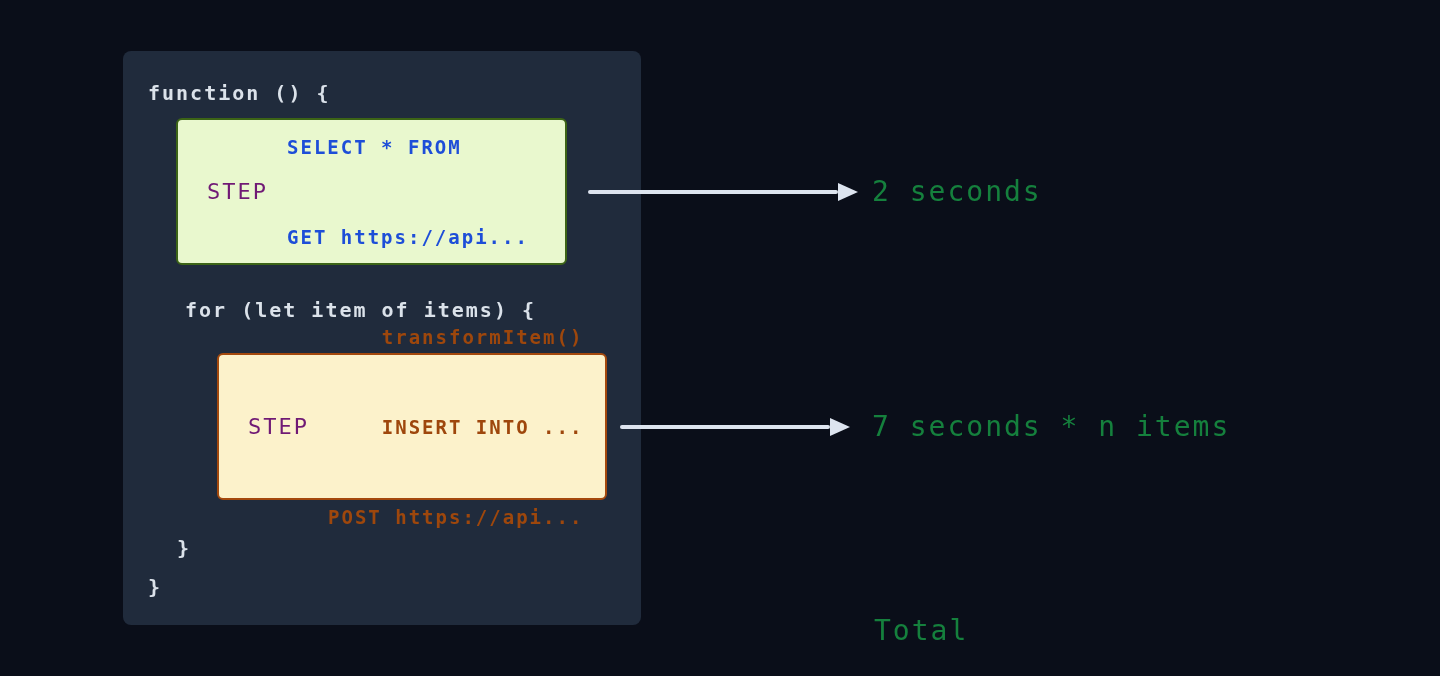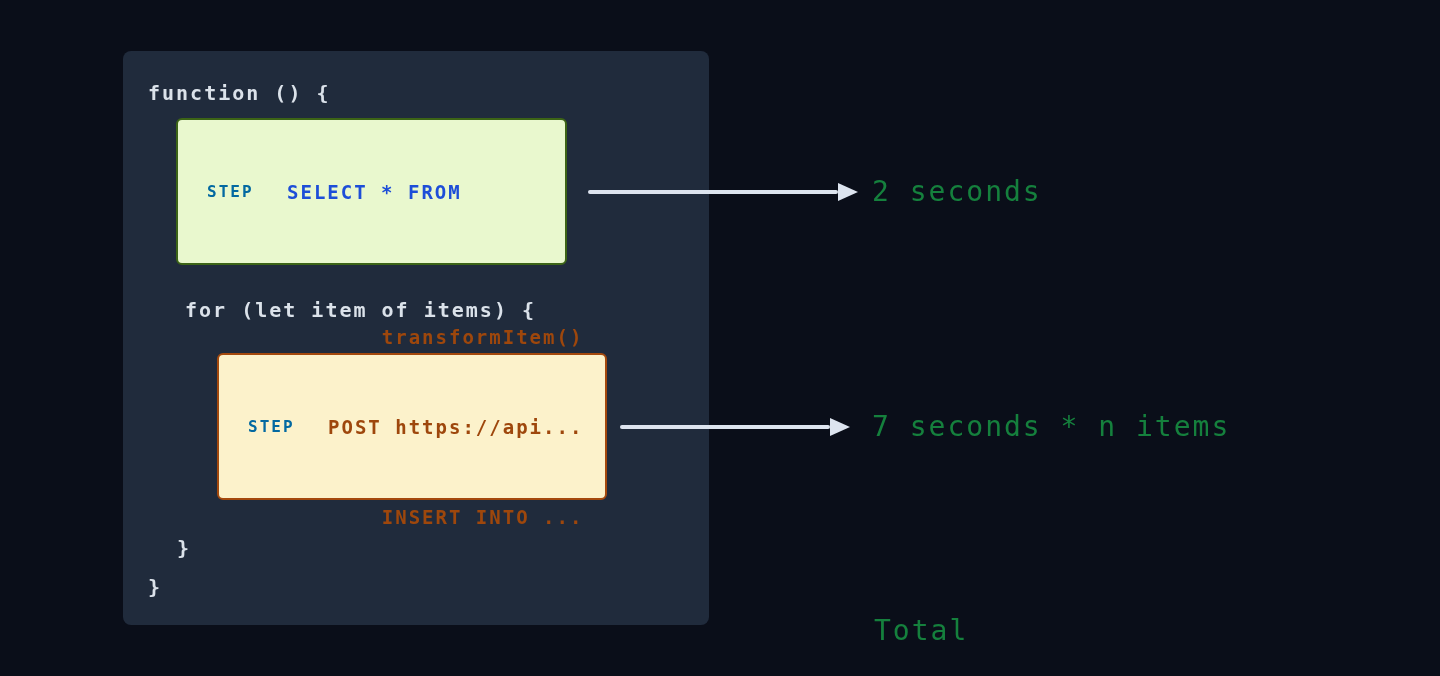--- a/index.html
+++ b/index.html
@@ -6,21 +6,21 @@
   html, body { width: 1440px; height: 676px; }
   body {
     position: relative;
     background: #0a0e19;
     overflow: hidden;
     font-family: "DejaVu Sans Mono", monospace;
   }
   .panel {
     position: absolute;
     left: 123px; top: 51px;
-    width: 586px; height: 574px;
+    width: 518px; height: 574px;
     background: #202b3c;
     border-radius: 8px;
   }
   .code-line {
     position: absolute;
     color: #dbe2ea;
     font-size: 20px;
     font-weight: bold;
     line-height: 24px;
     letter-spacing: 2px;
@@ -47,23 +47,23 @@
   }
   .step-box.yellow {
     left: 94px; top: 302px;
     width: 390px; height: 147px;
     background: #fcf2cb;
     border-color: #a4490d;
   }
   .step-label {
     width: 80px;
     flex: 0 0 80px;
-    color: #0369a1;
-    font-size: 16px;
-    font-weight: bold;
+    color: #701a75;
+    font-size: 22px;
+    font-weight: normal;
     letter-spacing: 2px;
   }
   .step-lines {
     font-size: 19px;
     font-weight: bold;
     line-height: 30px;
     letter-spacing: 2px;
     white-space: pre;
   }
   .step-box.green  .step-lines { color: #1d4ed8; }
@@ -107,31 +107,32 @@
 </head>
 <body>
 
 <div class="panel">
   <div class="code-line line-function">function () {</div>
 
   <div class="step-box green">
     <div class="step-label">STEP</div>
     <div class="step-lines">
       <div>SELECT * FROM</div>
+      <div>GET https://api...</div>
     </div>
   </div>
 
   <div class="code-line line-for">for (let item of items) {</div>
 
   <div class="step-box yellow">
     <div class="step-label">STEP</div>
     <div class="step-lines">
       <div>transformItem()</div>
+      <div>INSERT INTO ...</div>
       <div>POST https://api...</div>
-      <div>INSERT INTO ...</div>
     </div>
   </div>
 
   <div class="code-line line-close-inner">}</div>
   <div class="code-line line-close-outer">}</div>
 </div>
 
 <div class="arrow arrow-1">
   <div class="shaft"></div>
   <div class="head"></div>

